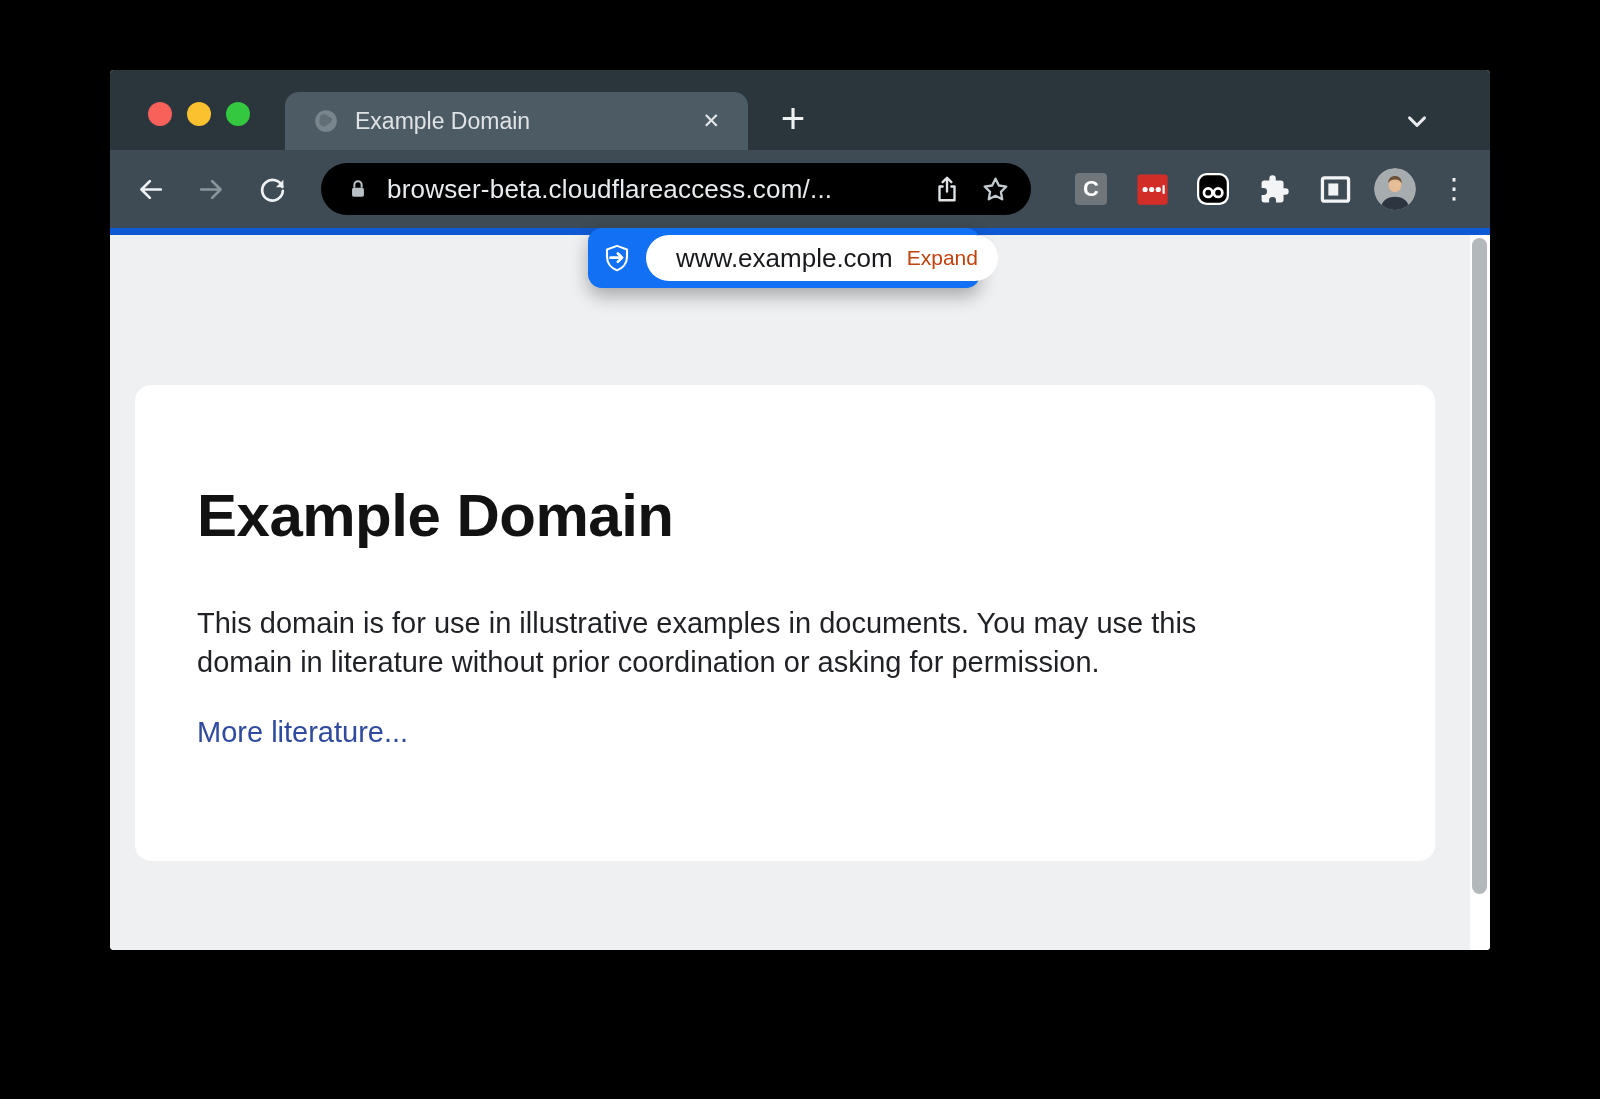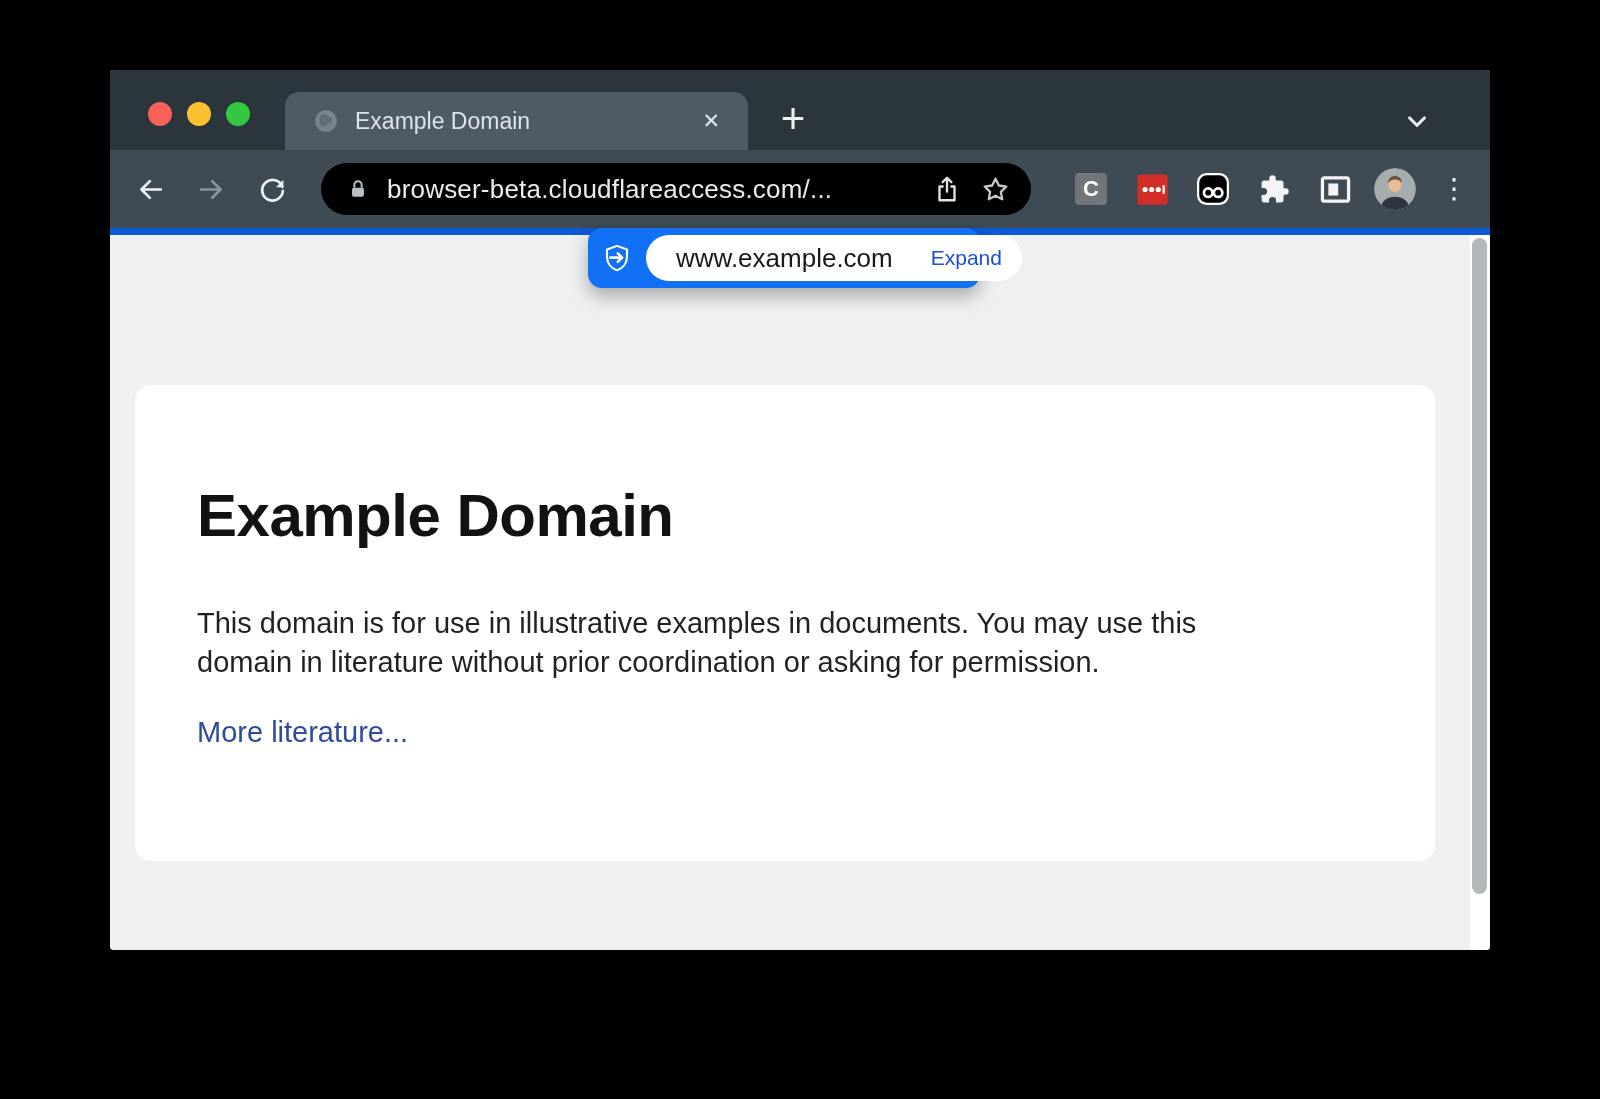--- a/index.html
+++ b/index.html
@@ -59,23 +59,23 @@
   .accent-line { height:7px; background:#0e5ad4; flex:0 0 auto; }
 
   
   .viewport { flex:1; position:relative; background:#eff0f2; }
 
   .banner { position:absolute; left:478px; top:-7px; width:392px; height:60px;
             background:#1170f3; border-radius:14px; display:flex; align-items:center;
             padding:0 18px 0 14px; box-shadow:0 8px 18px rgba(0,0,0,.30); z-index:6; }
   .banner .shield { width:30px; height:30px; flex:0 0 auto; }
   .banner-pill { flex:1; height:46px; margin-left:14px; background:#fff; border-radius:23px;
-                 display:flex; align-items:center; padding:0 20px 0 30px;gap:24px; }
+                 display:flex; align-items:center; padding:0 20px 0 30px; }
   .banner-host { font-size:26px; color:#17191c; flex:1; }
-  .banner-expand { font-size:21px; color:#1d4ed8; margin-left:14px; }
+  .banner-expand { font-size:21px; color:#c2410c; margin-left:14px; }
 
   .card { position:absolute; left:25px; top:150px; width:1300px; height:476px;
           background:#fff; border-radius:16px; padding:96px 60px 0 62px; }
   .card h1 { font-size:60px; font-weight:bold; color:#121212; letter-spacing:-.5px; }
   .card p  { margin-top:54px; font-size:29px; line-height:39px; color:#1f2125;
              white-space:pre-line; }
   .card a  { display:inline-block; margin-top:34px; font-size:29px; color:#2f4a9e;
              text-decoration:none; cursor:pointer; }
 
   .scroll-track { position:absolute; right:0; top:0; bottom:0; width:20px; background:#fff; }

